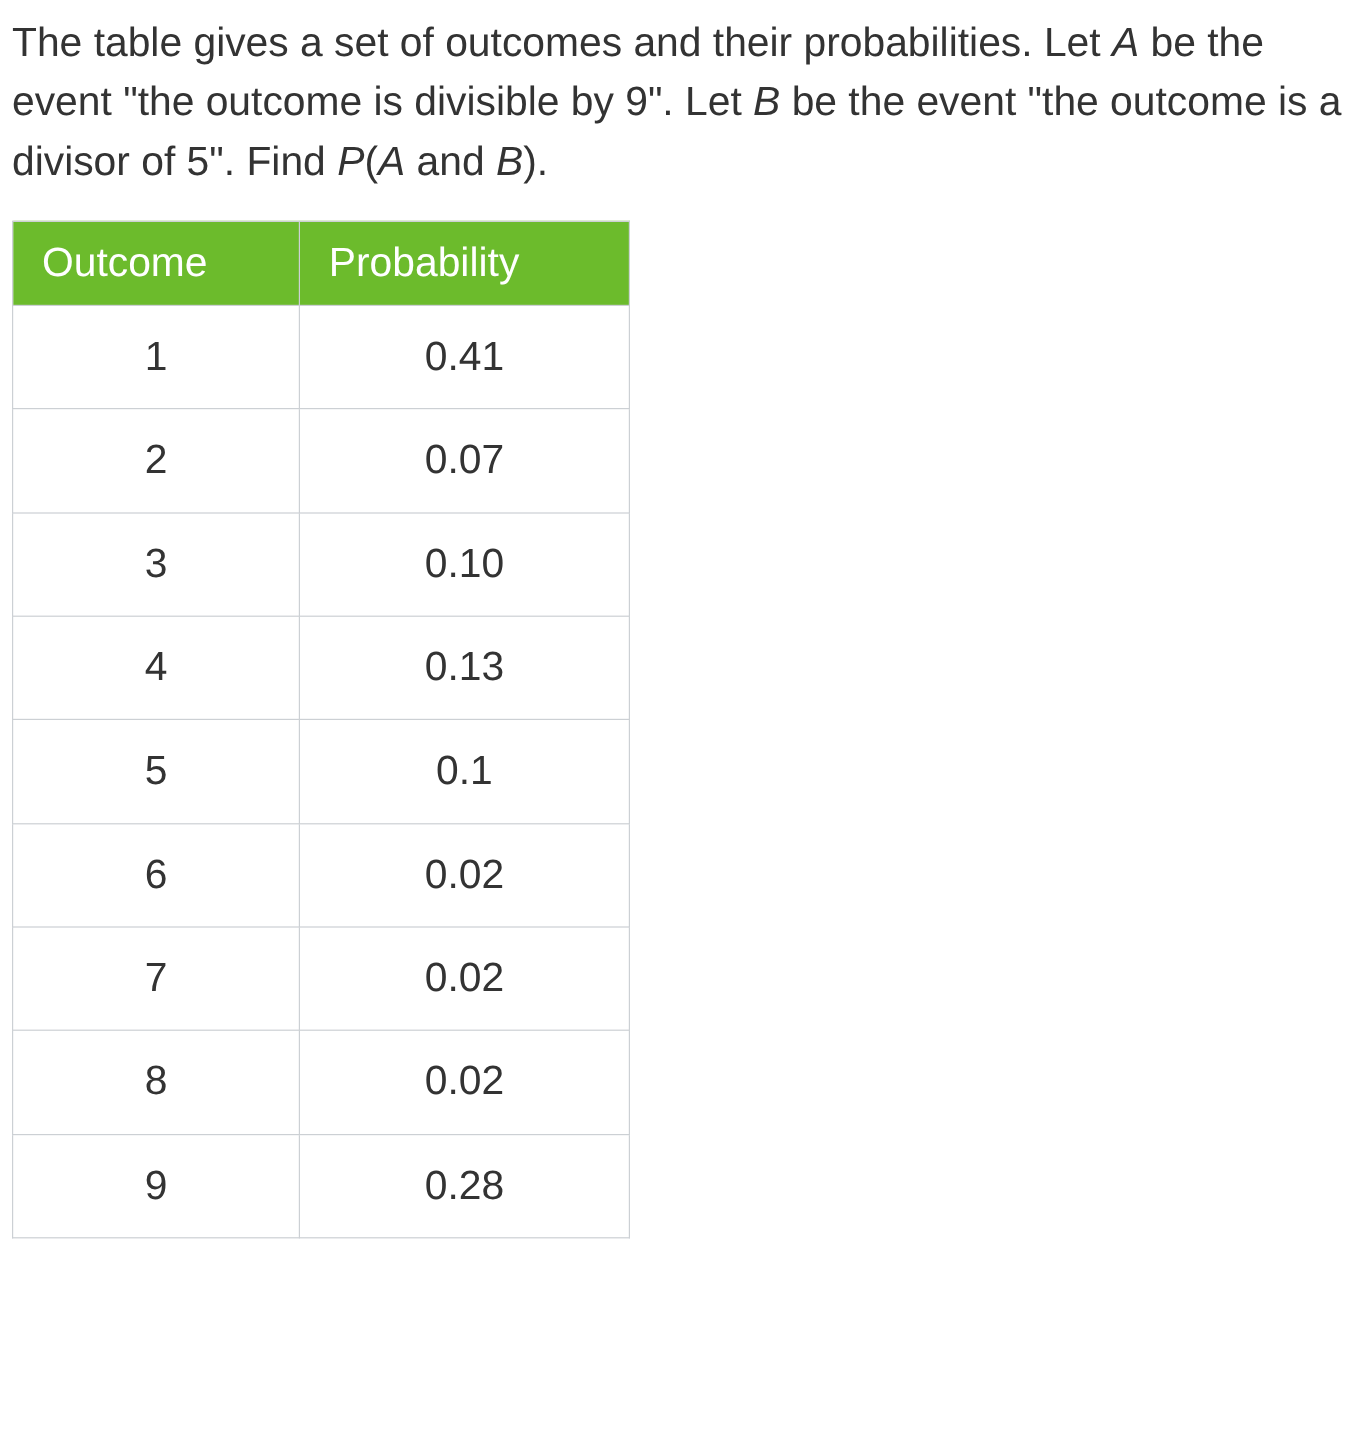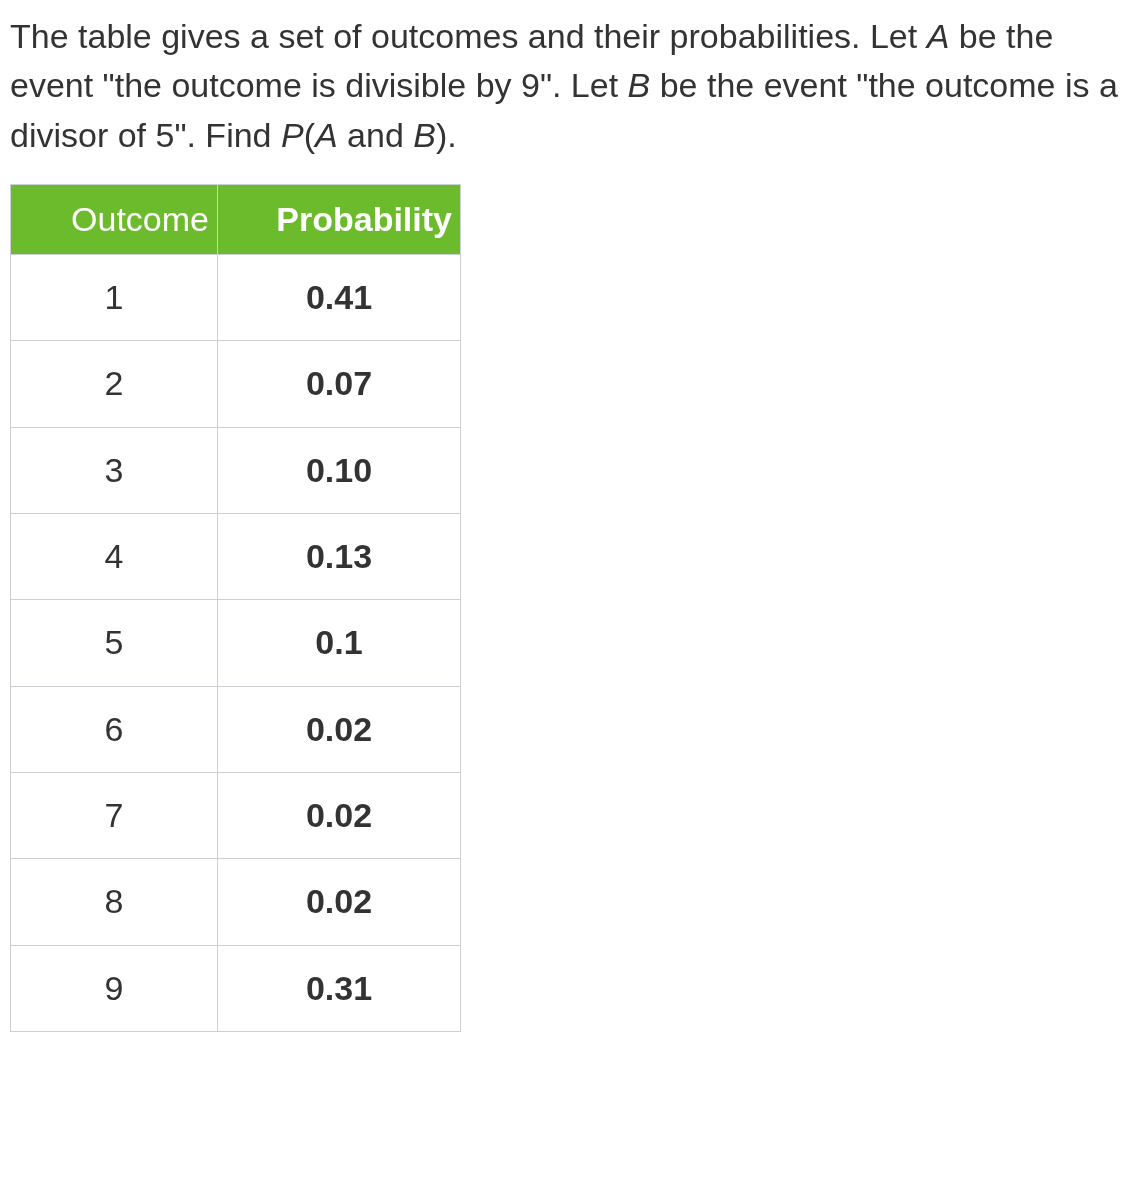--- a/index.html
+++ b/index.html
@@ -24,39 +24,38 @@
   }
   table.prob {
     border-collapse: collapse;
     font-size: 34px;
   }
   table.prob th {
     background: #6cbb2c;
     color: #ffffff;
     font-weight: 400;
     border: 1px solid #ccd0d4;
-    padding: 10px 8px;
-    text-align: right;
+    padding: 10px 24px;
+    text-align: left;
     font-size: 34px;
   }
   table.prob td {
     border: 1px solid #ccd0d4;
     text-align: center;
     padding: 18px 8px;
     color: #333333;
     font-size: 34px;
   }
   table.prob th:first-child,
   table.prob td:first-child {
     width: 190px;
   }
   table.prob th:last-child,
   table.prob td:last-child {
     width: 226px;
-    font-weight: bold;
   }
 </style>
 </head>
 <body>
 
 <div class="question">
   <span>The table gives a set of outcomes and their probabilities. Let </span><span class="ital">A</span><span> be the event "the outcome is divisible by 9". Let </span><span class="ital">B</span><span> be the event "the outcome is a divisor of 5". Find </span><span class="ital">P</span><span>(</span><span class="ital">A</span><span> and </span><span class="ital">B</span><span>).</span>
 </div>
 
 <table class="prob">
@@ -94,16 +93,16 @@
     <tr>
       <td>7</td>
       <td>0.02</td>
     </tr>
     <tr>
       <td>8</td>
       <td>0.02</td>
     </tr>
     <tr>
       <td>9</td>
-      <td>0.31</td>
+      <td>0.28</td>
     </tr>
   </tbody>
 </table>
 
 </body></html>

